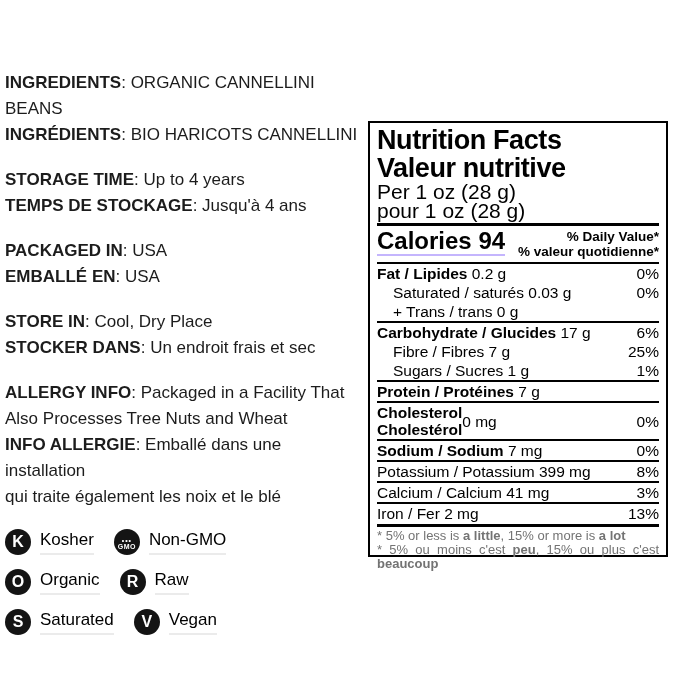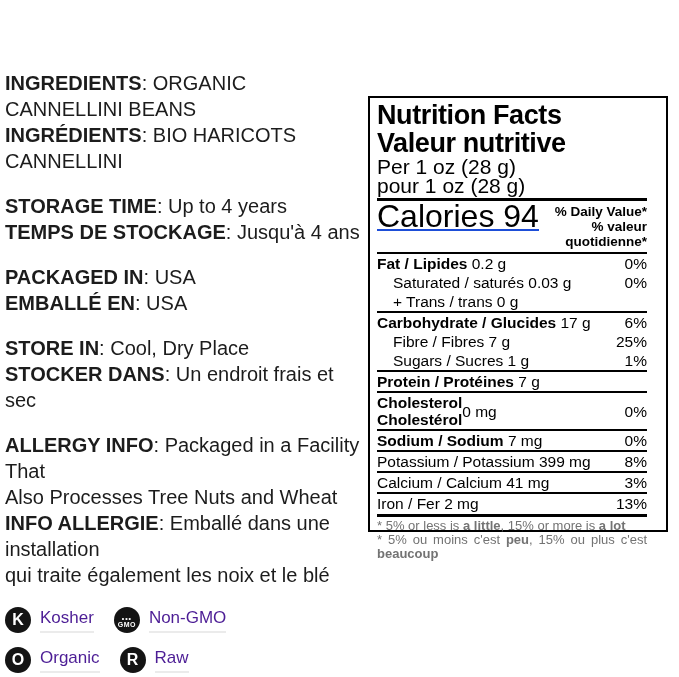--- a/index.html
+++ b/index.html
@@ -2,45 +2,45 @@
 <html><head>
 <meta charset="utf-8">
 <style>
   html,body{margin:0;padding:0;background:#fff;}
   body{width:679px;height:677px;font-family:"Liberation Sans",sans-serif;color:#111;}
   .canvas{position:relative;width:679px;height:677px;background:#fff;overflow:hidden;}
 
   
   .left-col{position:absolute;left:5px;top:70px;width:356px;}
   .info-section{margin-bottom:19px;}
-  .info-line{font-size:20px;line-height:26px;color:#1c1c1c;}
+  .info-line{font-size:17px;line-height:26px;color:#1c1c1c;}
   .b{font-weight:bold;}
 
   
   .badges{margin-top:12px;}
   .badge-row{display:flex;align-items:center;margin-bottom:14px;}
   .badge{display:flex;align-items:center;margin-right:20px;}
   .badge-icon{width:26px;height:26px;border-radius:50%;background:#141414;color:#fff;
     display:flex;align-items:center;justify-content:center;font-weight:bold;font-size:16px;
     flex:0 0 26px;}
   .badge-icon.gmo{flex-direction:column;line-height:1;}
   .badge-icon.gmo .dots{font-size:7px;letter-spacing:1px;line-height:5px;margin-top:3px;}
   .badge-icon.gmo .gmo-txt{font-size:7px;font-weight:bold;letter-spacing:0.5px;line-height:7px;}
-  .badge-label{font-size:17px;color:#4c1d95;margin-left:9px;padding-bottom:2px;
+  .badge-label{font-size:17px;color:#000000;margin-left:9px;padding-bottom:2px;
     border-bottom:2px solid #ebebeb;line-height:22px;}
 
   
-  .nft{position:absolute;left:368px;top:96px;width:300px;height:436px;border:2px solid #000;
-    box-sizing:border-box;padding:3px 19px 3px 7px;color:#000;}
+  .nft{position:absolute;left:368px;top:121px;width:300px;height:436px;border:2px solid #000;
+    box-sizing:border-box;padding:3px 7px 3px 7px;color:#000;}
   .nft-title{font-size:27px;font-weight:bold;line-height:28px;letter-spacing:-0.4px;white-space:nowrap;}
   .nft-serving{font-size:21px;line-height:19px;}
   .rule-thick{border-top:3px solid #000;margin-top:3px;}
   .cal-block{display:flex;justify-content:space-between;align-items:flex-start;
     border-bottom:2px solid #000;padding:2px 0 3px 0;}
-  .cal-text{font-size:32px;font-weight:normal;line-height:26px;border-bottom:2px solid #1d4ed8;
+  .cal-text{font-size:24px;font-weight:bold;line-height:26px;border-bottom:2px solid #c4b5fd;
     display:inline-block;white-space:nowrap;}
   .dv-head{text-align:right;font-size:13.5px;font-weight:bold;line-height:15px;padding-top:1px;}
   .nrow{display:flex;align-items:baseline;font-size:15.5px;line-height:15px;padding:2px 0;}
   .nrow.rule{border-top:2px solid #000;}
   .nname{flex:1;white-space:nowrap;}
   .nrow.ind .nname{padding-left:16px;}
   .dv{margin-left:auto;padding-left:6px;}
   .nrow.twoline{align-items:center;padding:1px 0;text-align:right;}
   .chol div{font-weight:bold;font-size:15.5px;line-height:17px;}
   .amt{margin-left:0;}

